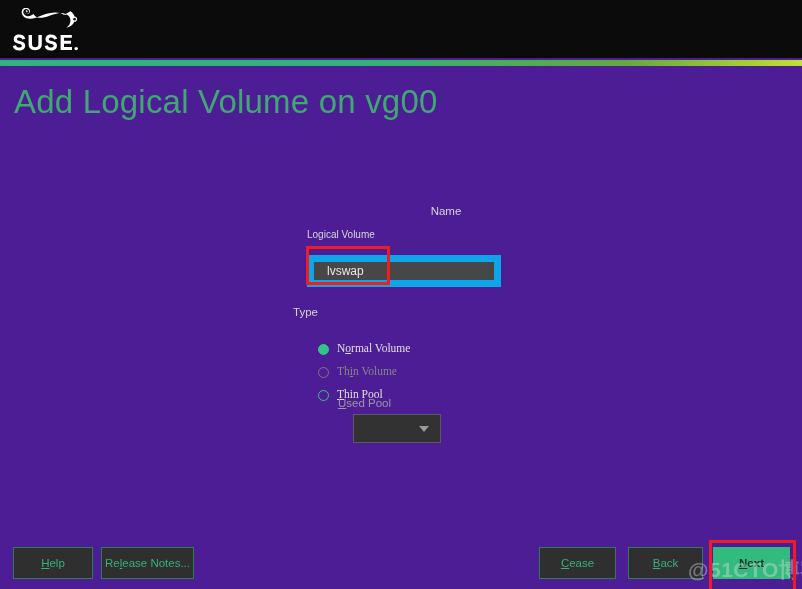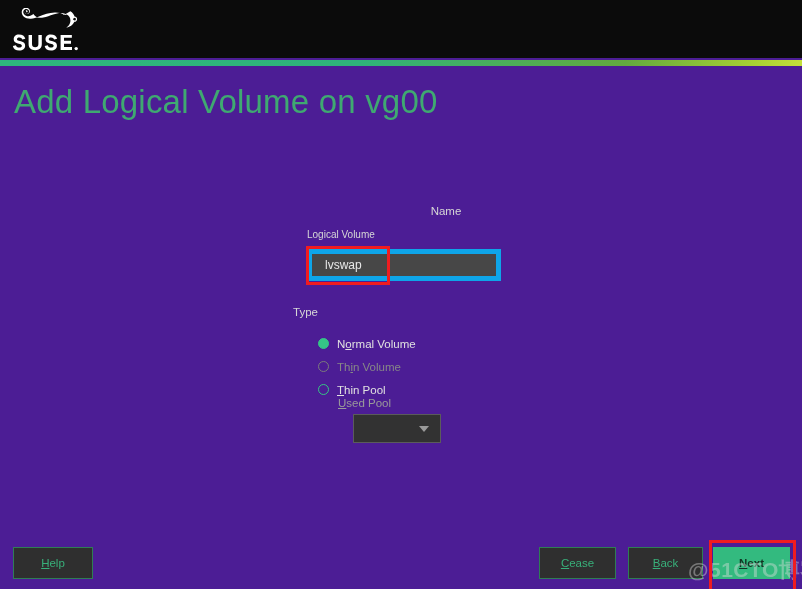--- a/index.html
+++ b/index.html
@@ -73,25 +73,25 @@
   }
   .field-label {
     font-size: 10px;
     color: #d6d6d6;
     margin: 0 0 6px 11px;
     line-height: 14px;
   }
   .text-input {
     position: absolute;
     left: 307px;
-    top: 249px;
+    top: 255px;
     width: 194px;
     height: 32px;
     background: #474747;
-    border: 5px solid #0ea5e9;
+    border: 7px solid #0ea5e9;
     box-sizing: border-box;
     display: flex;
     align-items: center;
   }
   .text-input-value {
     font-size: 12px;
     color: #e8e8e8;
     padding-left: 13px;
     line-height: 14px;
   }
@@ -105,23 +105,24 @@
     line-height: 14px;
   }
 
   .radio-list {
     position: absolute;
     left: 318px;
     top: 332px;
   }
   .radio-row {
     display: flex;
-    align-items: center;
+    align-items: flex-end;
     height: 23px;
     margin-bottom: 0;
+    font-family: Liberation Serif, serif;
   }
   .radio-mark {
     width: 11px;
     height: 11px;
     border-radius: 50%;
     box-sizing: border-box;
     flex: 0 0 auto;
     margin-right: 8px;
   }
   .radio-mark.selected {
@@ -287,20 +288,25 @@
 
   <div class="used-pool-select">
     <span class="select-value"></span>
     <span class="select-arrow"></span>
   </div>
 
   <div class="btn" id="btn-help">
       <span class="mn">H</span>
       <span>elp</span>
     </div>
+  <div class="btn" id="btn-notes">
+      <span>Re</span>
+      <span class="mn">l</span>
+      <span>ease Notes...</span>
+    </div>
   <div class="btn" id="btn-cancel">
       <span class="mn">C</span>
       <span>ease</span>
     </div>
   <div class="btn" id="btn-back">
       <span class="mn">B</span>
       <span>ack</span>
     </div>
   <div class="btn primary" id="btn-next">
       <span class="mn">N</span>

